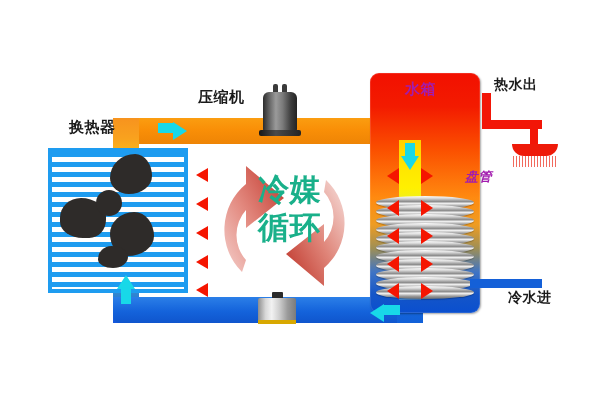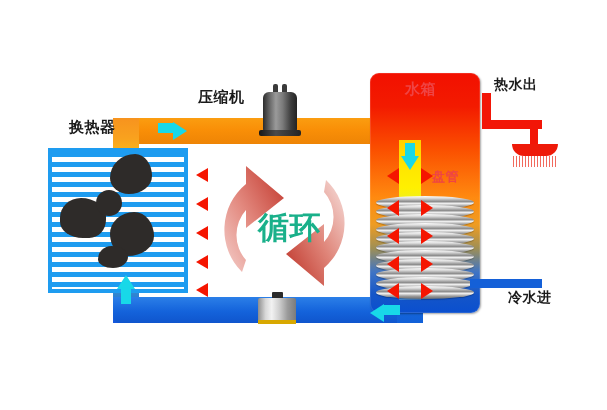--- a/index.html
+++ b/index.html
@@ -1,21 +1,21 @@
 <!DOCTYPE html>
 <html><head>
 <meta charset="utf-8">
 <style>
   html,body{margin:0;padding:0;background:#fff;}
   body{width:607px;height:410px;overflow:hidden;font-family:"Liberation Sans","DejaVu Sans",sans-serif;}
   #stage{position:relative;width:607px;height:410px;background:#ffffff;}
 
   
   .lbl{position:absolute;white-space:nowrap;font-weight:700;color:#1a1a1a;letter-spacing:.5px;}
-  .lbl-white{color:#ef4444;text-align:center;}
+  .lbl-white{color:#a21caf;text-align:center;}
   .lbl-teal{color:#19b08a;}
 
   
   #tank{position:absolute;left:370px;top:73px;width:110px;height:240px;
         border-radius:9px 9px 9px 9px;
         background:linear-gradient(180deg,#f21000 0%,#f31b00 14%,#fb5000 32%,#ff8a10 52%,#ef9c22 63%,#9f8f55 73%,#3f74c4 83%,#1556c8 92%,#0a4fcf 100%);
         box-shadow:1px 1px 2px rgba(0,0,0,.35);}
   #tank-inner-shadow{position:absolute;inset:0;border-radius:9px;
         box-shadow:inset 0 0 0 1px rgba(255,255,255,.12);}
 
@@ -120,21 +120,21 @@
     <div class="ring" style="top:18px;"></div>
     <div class="ring" style="top:27px;"></div>
     <div class="ring" style="top:36px;"></div>
     <div class="ring" style="top:45px;"></div>
     <div class="ring" style="top:54px;"></div>
     <div class="ring" style="top:63px;"></div>
     <div class="ring" style="top:72px;"></div>
     <div class="ring" style="top:81px;"></div>
     <div class="ring" style="top:90px;"></div>
   </div>
-  <div class="lbl lbl-white" style="left:432px;top:168px;font-size:13px;">盘管</div>
+  <div class="lbl lbl-white" style="left:465px;top:168px;font-size:13px;font-style:italic;">盘管</div>
 
   <div class="dbl-red" style="left:387px;top:168px;">
       <i class="l"></i>
       <i class="r"></i>
     </div>
   <div class="dbl-red" style="left:387px;top:200px;">
       <i class="l"></i>
       <i class="r"></i>
     </div>
   <div class="dbl-red" style="left:387px;top:228px;">
@@ -218,15 +218,16 @@
           <stop offset="50%" stop-color="#df8478"></stop>
           <stop offset="100%" stop-color="#bb2d22"></stop>
         </linearGradient>
       </defs>
 
       <path d="M44 132 A56 58 0 0 1 48 44 L48 26 L86 58 L48 88 L48 70 A34 36 0 0 0 48 120 Z" fill="url(#gL)"></path>
 
       <path d="M128 40 A56 58 0 0 1 126 128 L126 146 L88 114 L126 84 L126 102 A34 36 0 0 0 126 52 Z" fill="url(#gR)"></path>
     </svg>
   </div>
+  <div class="lbl lbl-teal" style="left:258px;top:171px;font-size:31px;line-height:38px;">冷媒</div>
   <div class="lbl lbl-teal" style="left:258px;top:209px;font-size:31px;line-height:38px;">循环</div>
 
 </div>
 
 </body></html>

